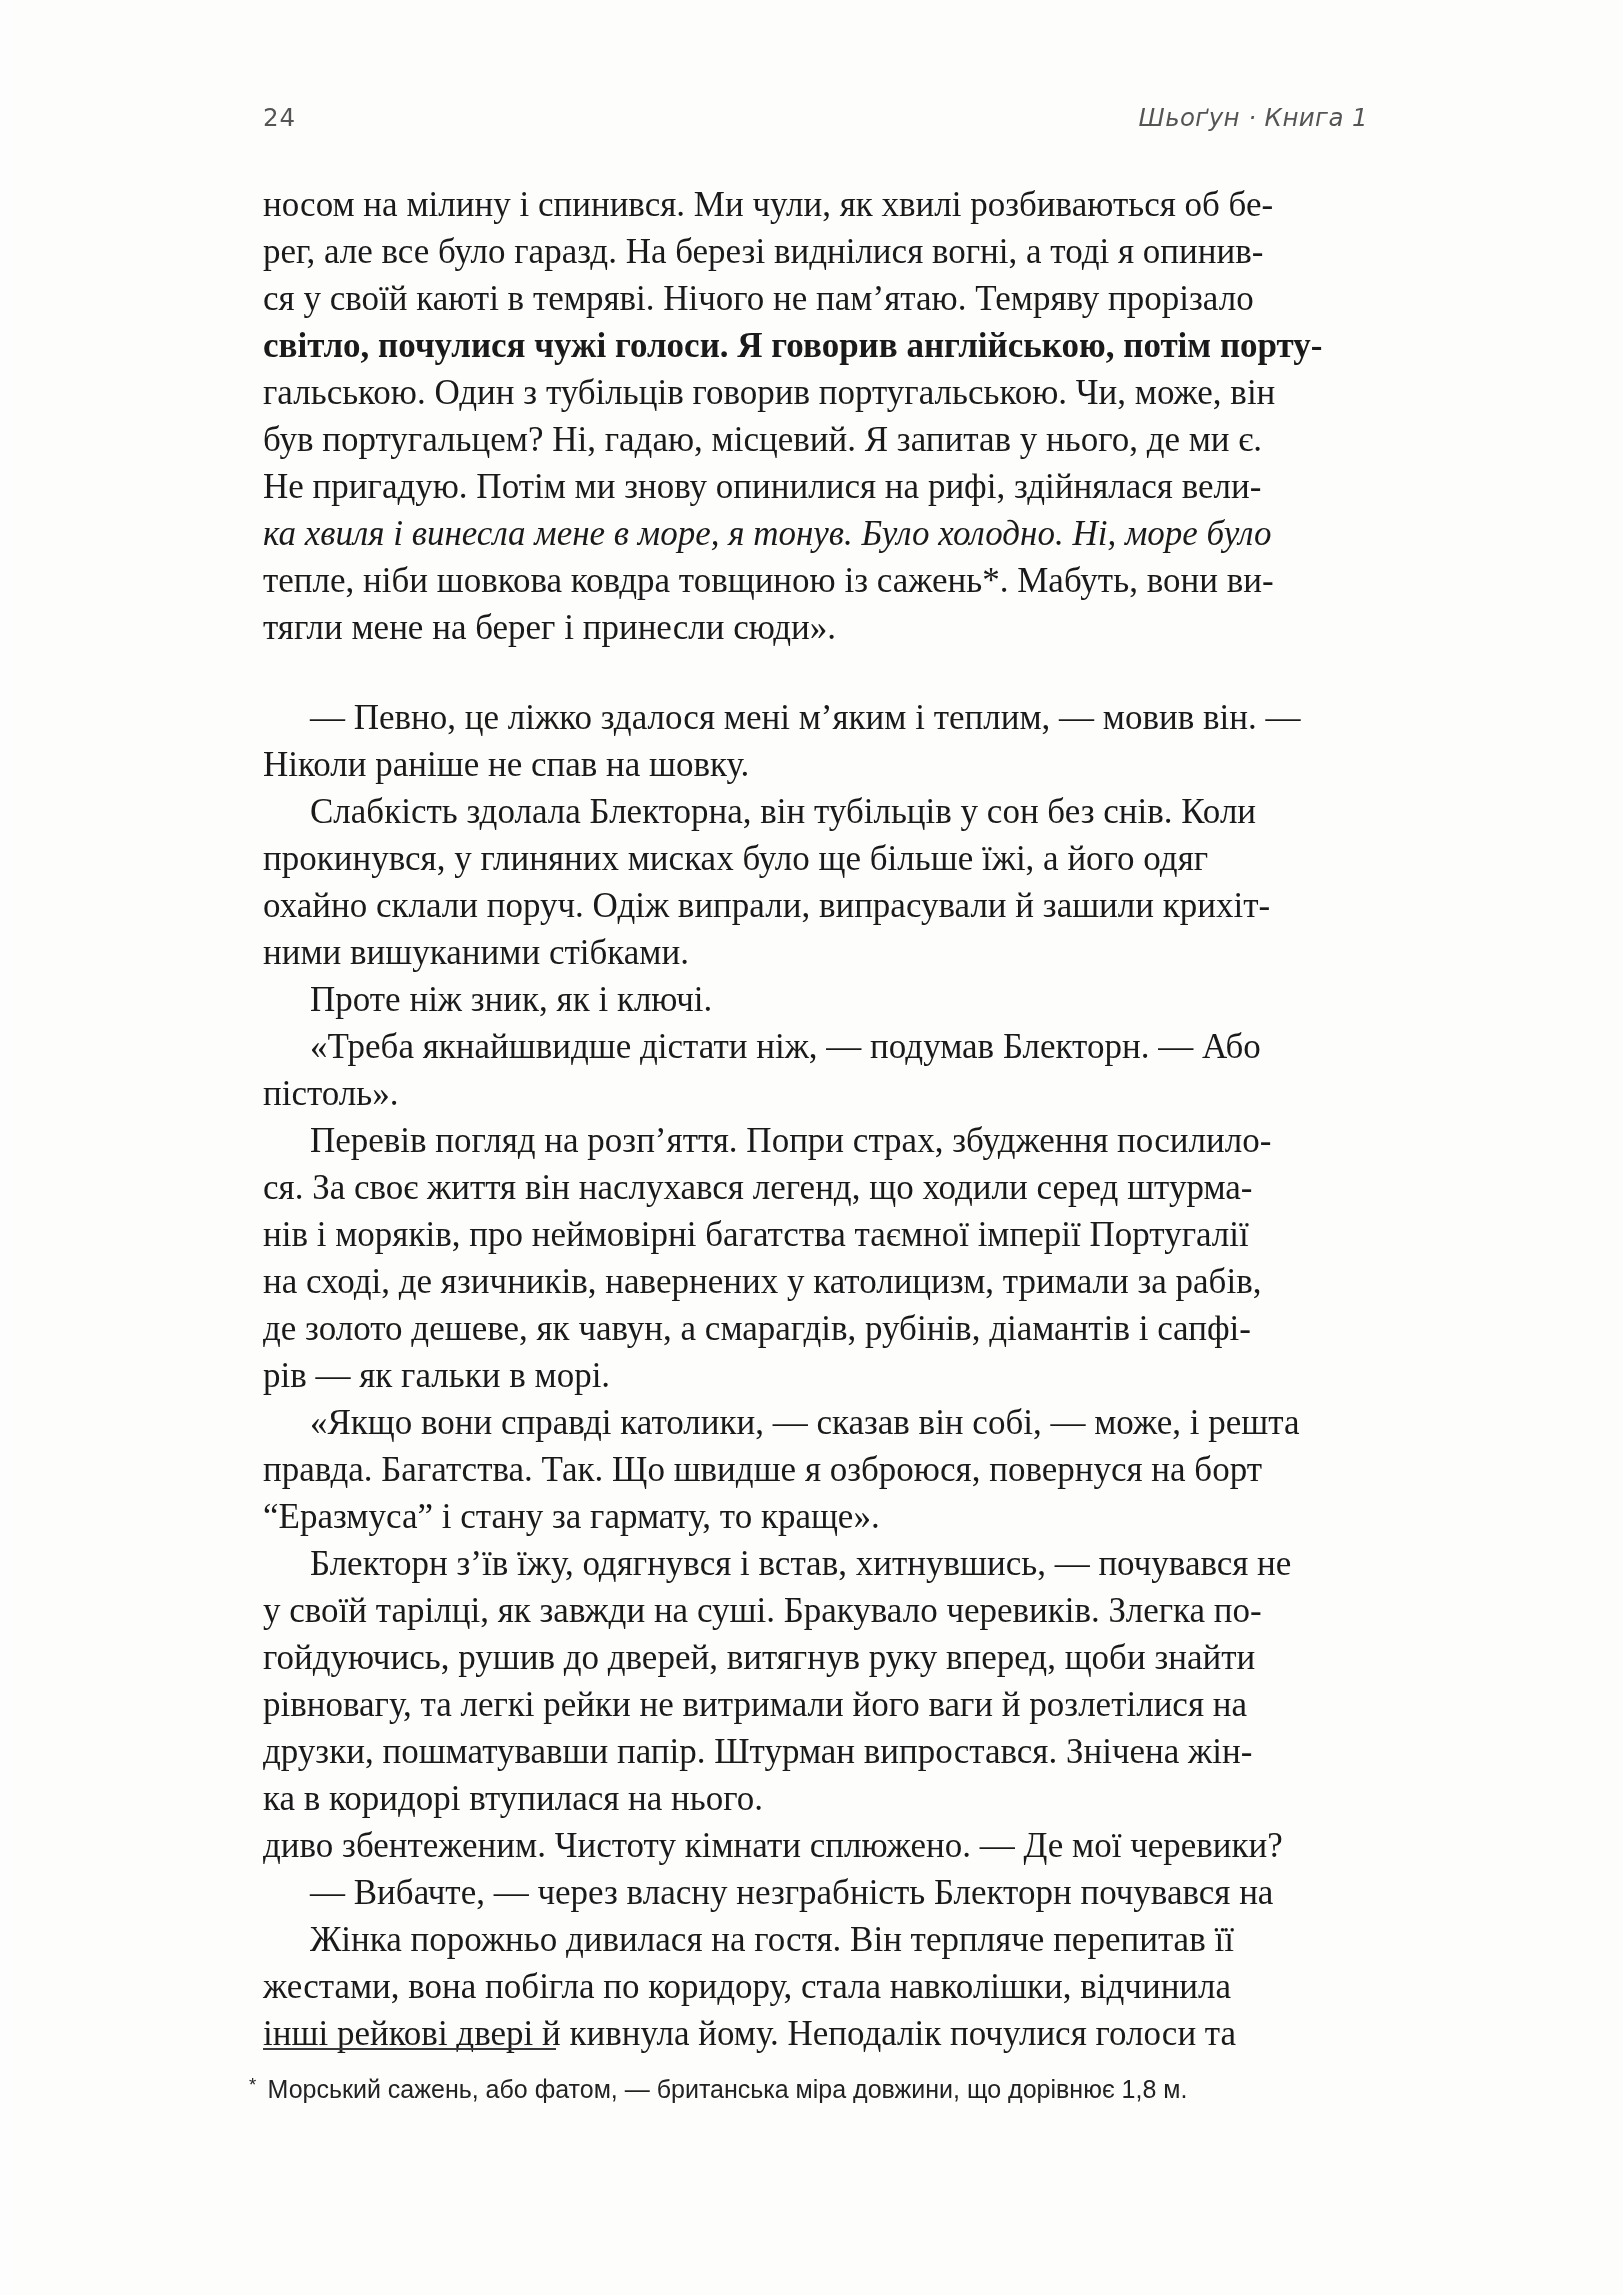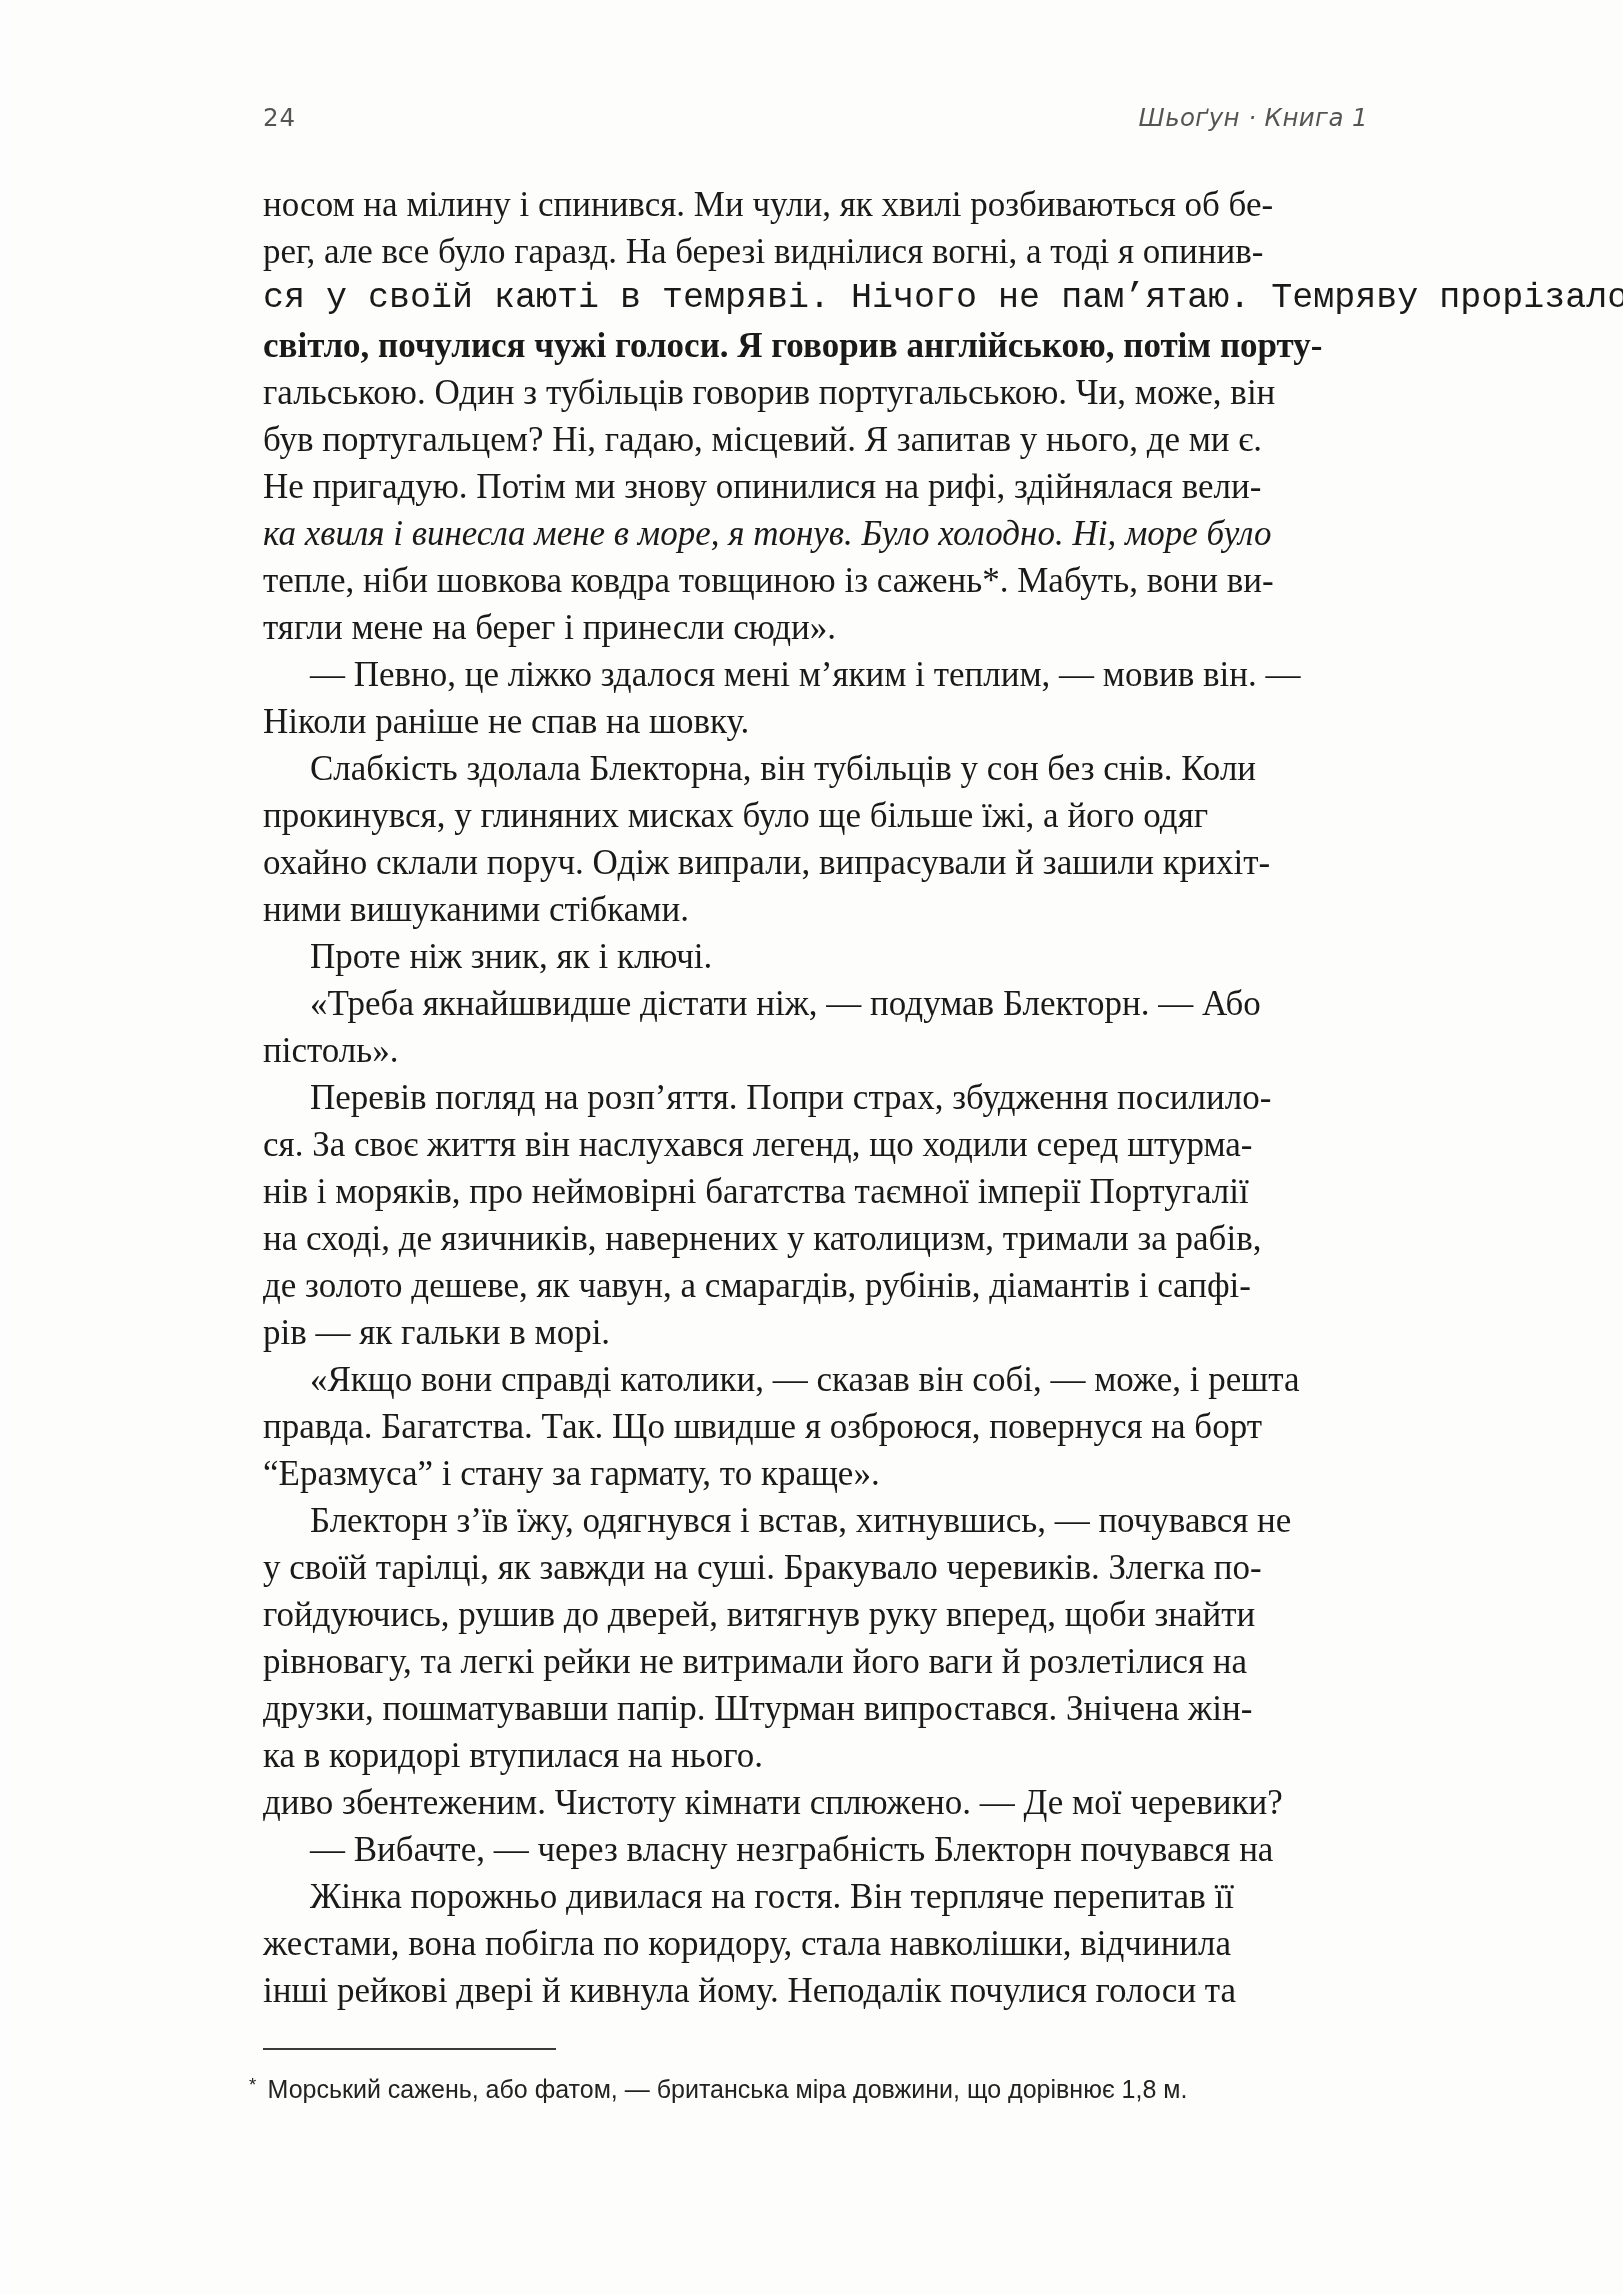--- a/index.html
+++ b/index.html
@@ -101,29 +101,29 @@
 
   <div class="running-head">
     <span class="page-number">24</span>
     <span class="running-title">Шьоґун · Книга 1</span>
   </div>
 
   <div class="body-text" id="body-text">
 
   <div class="ln" style="text-align: left; text-align-last: left;"><span style="white-space: nowrap; word-spacing: 0px;">носом на мілину і спинився. Ми чули, як хвилі розбиваються об бе-</span></div>
       <div class="ln" style="text-align: left; text-align-last: left;"><span style="white-space: nowrap; word-spacing: 0px;">рег, але все було гаразд. На березі виднілися вогні, а тоді я опинив-</span></div>
-      <div class="ln" style="text-align: right; text-align-last: left; font-family: Liberation Mono, monospace;"><span style="white-space: nowrap; word-spacing: 0px;">ся у своїй каюті в темряві. Нічого не пам’ятаю. Темряву прорізало</span></div>
+      <div class="ln" style="text-align: right; text-align-last: left;"><span style="white-space: nowrap; word-spacing: 0px;">ся у своїй каюті в темряві. Нічого не пам’ятаю. Темряву прорізало</span></div>
       <div class="ln" style="text-align: left; text-align-last: left;"><span style="white-space: nowrap; word-spacing: 0px; font-weight: bold;">світло, почулися чужі голоси. Я говорив англійською, потім порту-</span></div>
       <div class="ln" style="text-align: right; text-align-last: left; font-family: Liberation Serif, serif;"><span style="white-space: nowrap; word-spacing: 0px;">гальською. Один з тубільців говорив португальською. Чи, може, він</span></div>
       <div class="ln" style="text-align: left; text-align-last: left;"><span style="white-space: nowrap; word-spacing: 0px;">був португальцем? Ні, гадаю, місцевий. Я запитав у нього, де ми є.</span></div>
       <div class="ln" style="text-align: left; text-align-last: left;"><span style="white-space: nowrap; word-spacing: 0px;">Не пригадую. Потім ми знову опинилися на рифі, здійнялася вели-</span></div>
       <div class="ln" style="text-align: left; text-align-last: left; font-style: italic;"><span style="white-space: nowrap; word-spacing: 0px;">ка хвиля і винесла мене в море, я тонув. Було холодно. Ні, море було</span></div>
       <div class="ln" style="text-align: left; text-align-last: left;"><span style="white-space: nowrap; word-spacing: 0px;">тепле, ніби шовкова ковдра товщиною із сажень*. Мабуть, вони ви-</span></div>
       <div class="ln end">тягли мене на берег і принесли сюди».</div>
-      <div class="ln indent" style="text-align: left; text-align-last: left;"><span style="white-space: nowrap; word-spacing: 0px;">— Певно, це ліжко здалося мені м’яким і теплим, — мовив він. —</span></div>
+      <div class="ln indent" style="text-align: left; text-align-last: left; margin-top: 43px;"><span style="white-space: nowrap; word-spacing: 0px;">— Певно, це ліжко здалося мені м’яким і теплим, — мовив він. —</span></div>
       <div class="ln end">Ніколи раніше не спав на шовку.</div>
       <div class="ln indent" style="text-align: left; text-align-last: left;"><span style="white-space: nowrap; word-spacing: 0px;">Слабкість здолала Блекторна, він тубільців у сон без снів. Коли</span></div>
       <div class="ln" style="text-align: left; text-align-last: left;"><span style="white-space: nowrap; word-spacing: 0px;">прокинувся, у глиняних мисках було ще більше їжі, а його одяг</span></div>
       <div class="ln" style="text-align: left; text-align-last: left;"><span style="white-space: nowrap; word-spacing: 0px;">охайно склали поруч. Одіж випрали, випрасували й зашили крихіт-</span></div>
       <div class="ln end">ними вишуканими стібками.</div>
       <div class="ln indent end">Проте ніж зник, як і ключі.</div>
       <div class="ln indent" style="text-align: left; text-align-last: left;"><span style="white-space: nowrap; word-spacing: 0px;">«Треба якнайшвидше дістати ніж, — подумав Блекторн. — Або</span></div>
       <div class="ln end">пістоль».</div>
       <div class="ln indent" style="text-align: left; text-align-last: left;"><span style="white-space: nowrap; word-spacing: 0px;">Перевів погляд на розп’яття. Попри страх, збудження посилило-</span></div>
       <div class="ln" style="text-align: left; text-align-last: left;"><span style="white-space: nowrap; word-spacing: 0px;">ся. За своє життя він наслухався легенд, що ходили серед штурма-</span></div>

